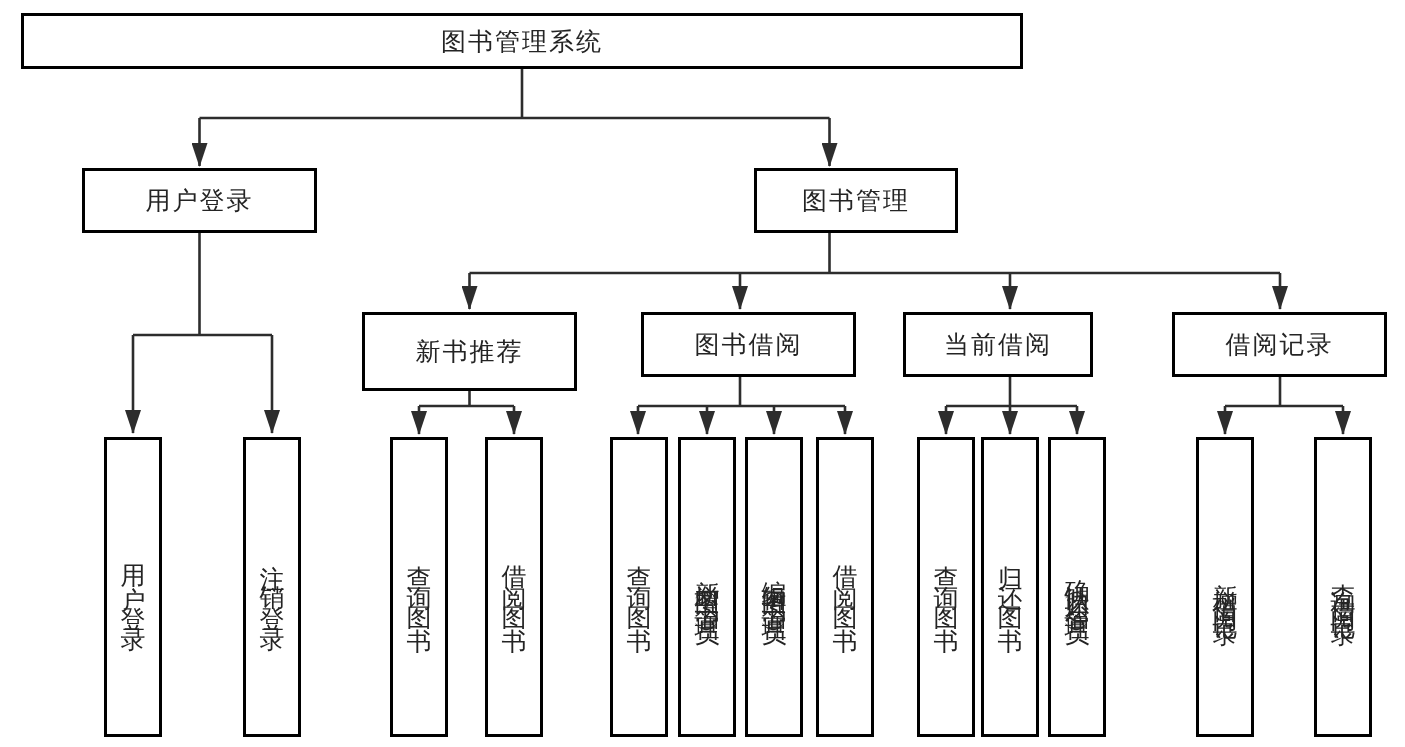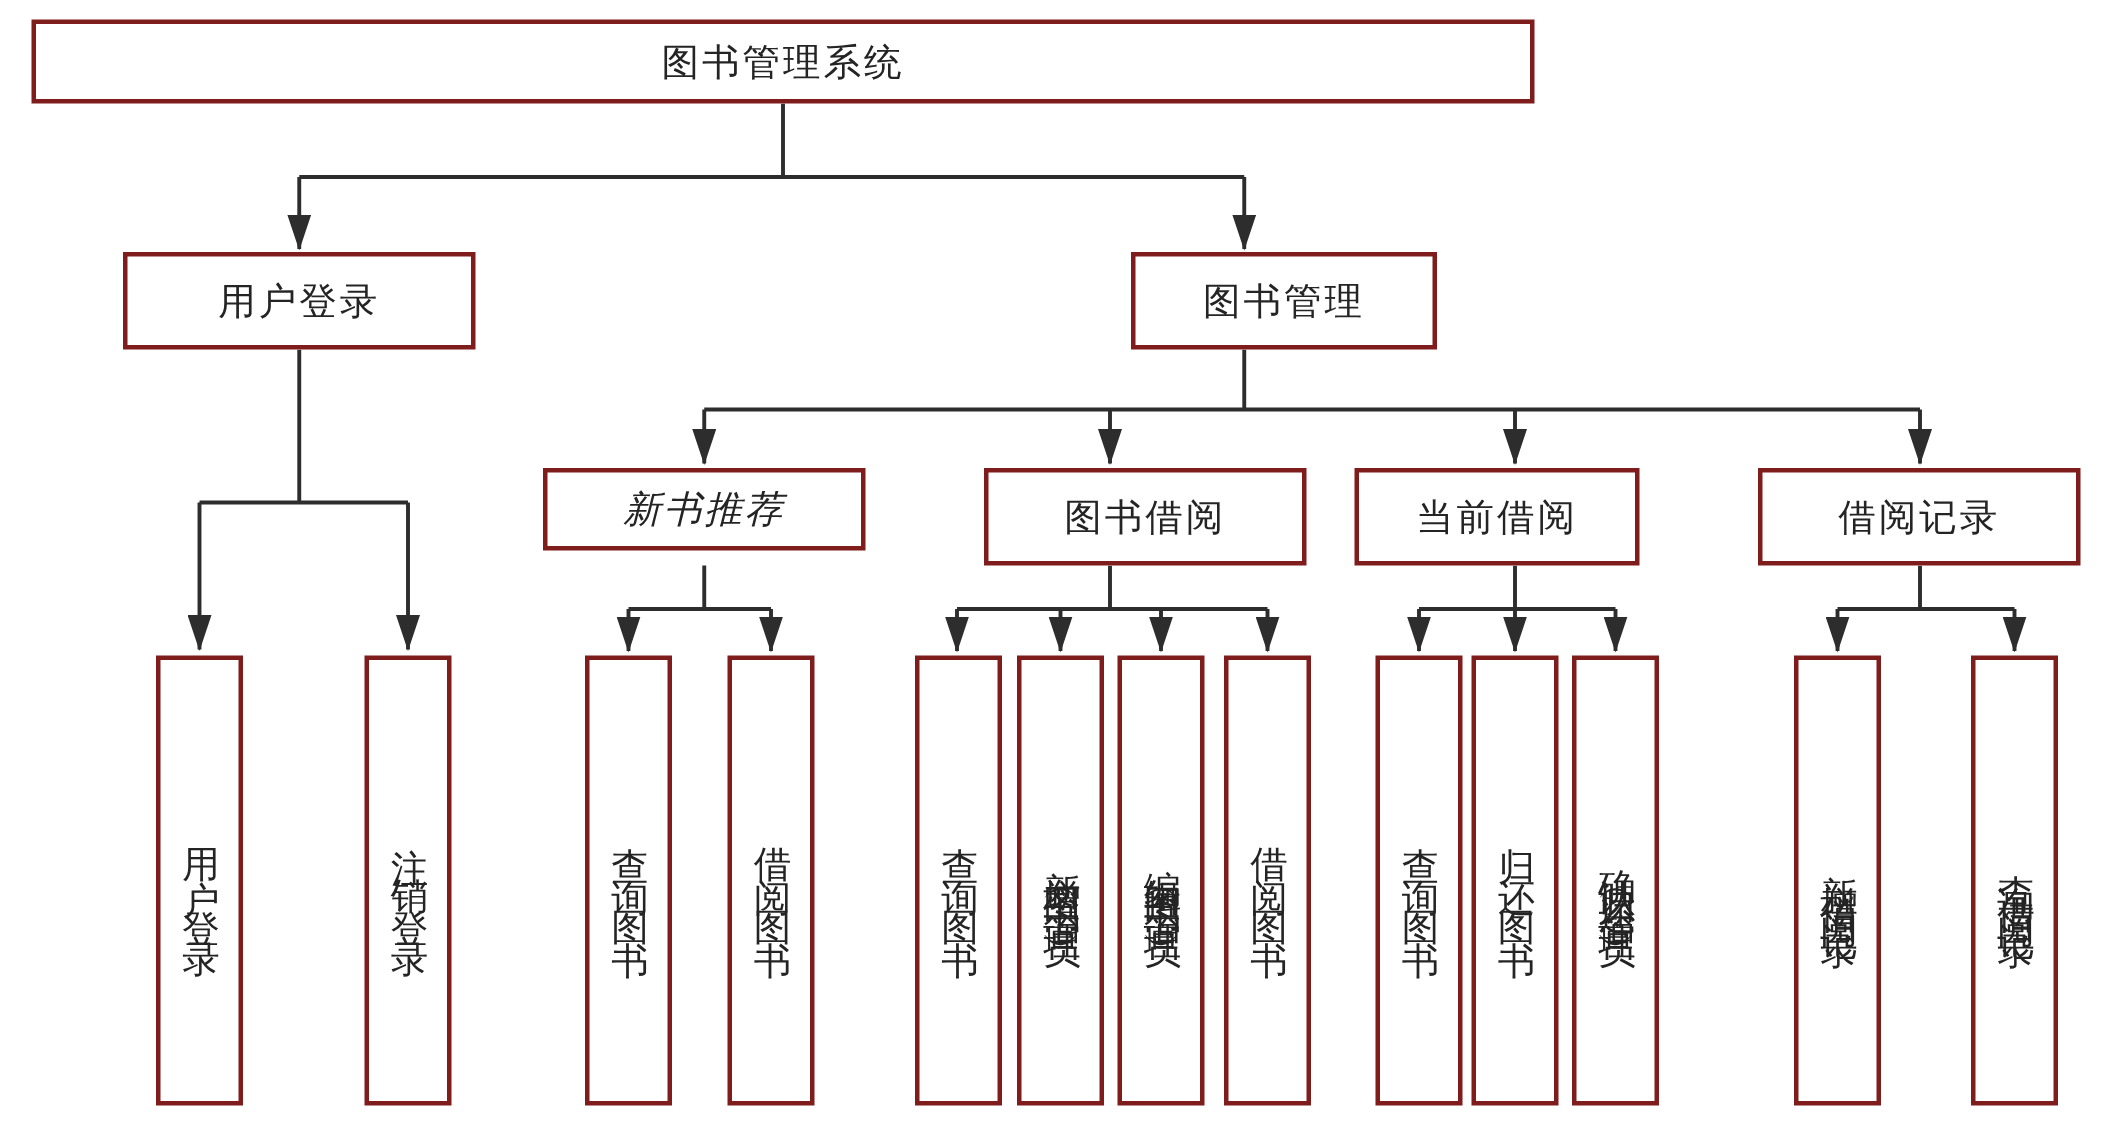--- a/index.html
+++ b/index.html
@@ -23,21 +23,21 @@
   }
   #connectors path {
     stroke: #2d2d2d;
     stroke-width: 2.6;
     fill: none;
   }
   .box {
     position: absolute;
     box-sizing: border-box;
     background: #ffffff;
-    border: 3px solid #7f1d1d;
+    border: 3px solid #000000;
     display: flex;
     align-items: center;
     justify-content: center;
     color: #242424;
     z-index: 2;
   }
   .h-box span {
     font-size: 25px;
     letter-spacing: 2px;
     white-space: nowrap;
@@ -120,24 +120,24 @@
     <span>图书管理系统</span>
   </div>
 
   <div class="box h-box" style="left:82px; top:168px; width:235px; height:65px;">
     <span>用户登录</span>
   </div>
   <div class="box h-box" style="left:754px; top:168px; width:204px; height:65px;">
     <span>图书管理</span>
   </div>
 
-  <div class="box h-box" style="left:362px; top:312px; width:215px; height:55px;font-style:italic;">
+  <div class="box h-box" style="left:362px; top:312px; width:215px; height:79px;">
     <span>新书推荐</span>
   </div>
-  <div class="box h-box" style="left:656px; top:312px; width:215px; height:65px;">
+  <div class="box h-box" style="left:641px; top:312px; width:215px; height:65px;">
     <span>图书借阅</span>
   </div>
   <div class="box h-box" style="left:903px; top:312px; width:190px; height:65px;">
     <span>当前借阅</span>
   </div>
   <div class="box h-box" style="left:1172px; top:312px; width:215px; height:65px;">
     <span>借阅记录</span>
   </div>
 
   <div class="box v-box ls-wide" style="left:104px; top:437px; width:58px; height:300px;">

